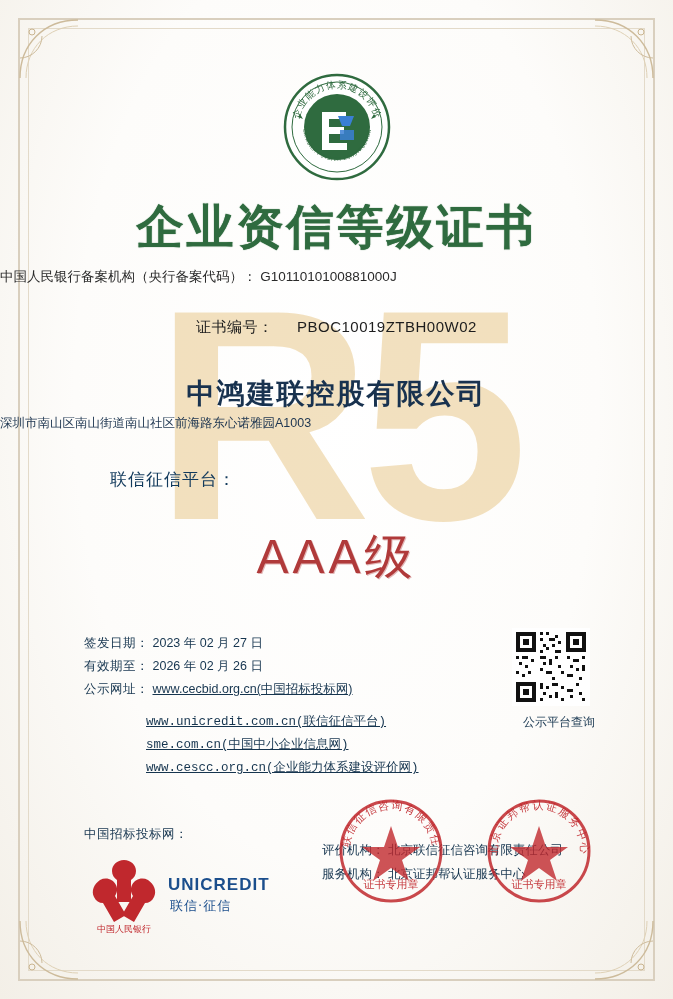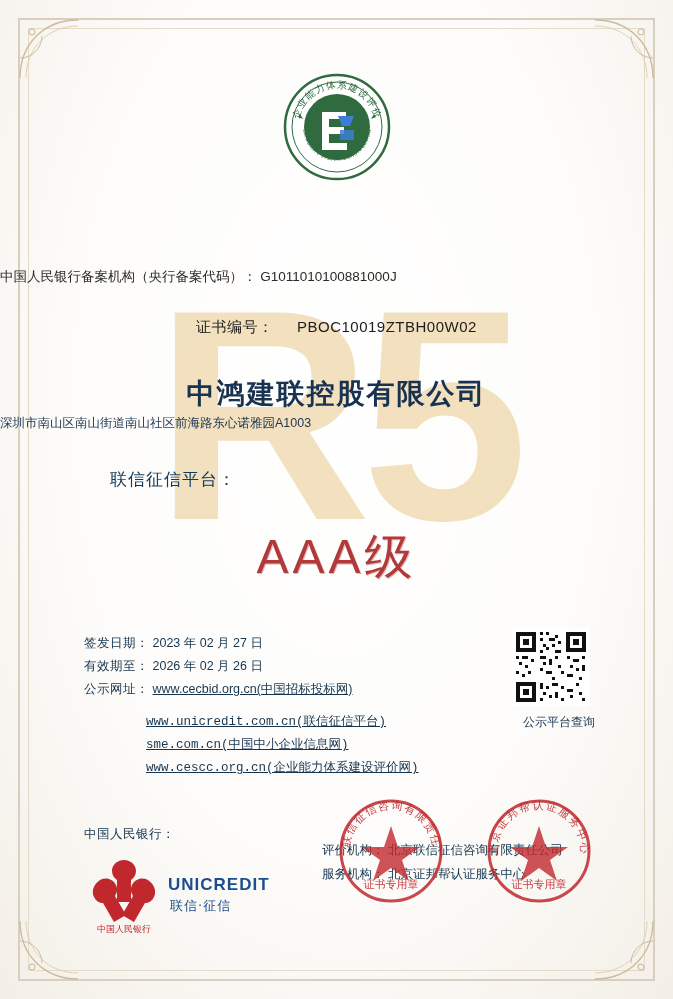--- a/index.html
+++ b/index.html
@@ -217,20 +217,21 @@
         <textPath href="#arcTop" startOffset="50%" text-anchor="middle">企业能力体系建设评价</textPath>
       </text>
       <text font-size="4.6" fill="#2f6b3f" font-family="DejaVu Sans, sans-serif" letter-spacing=".6">
         <textPath href="#arcBot" startOffset="50%" text-anchor="middle">ENTERPRISE CAPABILITY SYSTEM CONSTRUCTION EVALUATION</textPath>
       </text>
       <path d="M18 42 l3 5 -5 -2 z" fill="#2f6b3f"></path>
       <path d="M92 42 l-3 5 5 -2 z" fill="#2f6b3f"></path>
     </svg>
   </div>
 
+  <div class="title">企业资信等级证书</div>
   <div class="subtitle">中国人民银行备案机构（央行备案代码）： G1011010100881000J</div>
 
   <div class="certno">
     <span>证书编号：</span>
     <span style="display:inline-block;width:14px;"></span>
     <span>PBOC10019ZTBH00W02</span>
   </div>
 
   <div class="company">中鸿建联控股有限公司</div>
   <div class="address">深圳市南山区南山街道南山社区前海路东心诺雅园A1003</div>
@@ -321,21 +322,21 @@
             <rect x="67" y="64" width="3" height="3"></rect>
             <rect x="70" y="70" width="3" height="3"></rect>
           <rect x="49" y="70" width="3" height="3"></rect>
             <rect x="28" y="70" width="3" height="3"></rect>
         </g>
       </svg>
     </div>
     <div class="qr-caption">公示平台查询</div>
   </div>
 
-  <div class="filing-label">中国人民银行：</div>
+  <div class="filing-label">中国招标投标网：</div>
 
   <div class="pboc">
     <svg width="200" height="92" viewBox="0 0 200 92">
 
       <g fill="#c0282d">
         <path d="M38 14 c7 0 12 5 12 11 0 4 -2 7 -5 9 l0 22 -14 0 0 -22 c-3 -2 -5 -5 -5 -9 0 -6 5 -11 12 -11 z"></path>
         <path d="M14 34 c6 -3 13 -1 16 5 2 4 1 8 -1 11 l11 19 -12 7 -11 -19 c-4 0 -7 -2 -9 -6 -3 -6 0 -13 6 -17 z"></path>
         <path d="M62 34 c-6 -3 -13 -1 -16 5 -2 4 -1 8 1 11 l-11 19 12 7 11 -19 c4 0 7 -2 9 -6 3 -6 0 -13 -6 -17 z"></path>
       </g>
       <text x="38" y="86" font-size="9" fill="#c0282d" text-anchor="middle" font-family="DejaVu Sans, sans-serif">中国人民银行</text>

